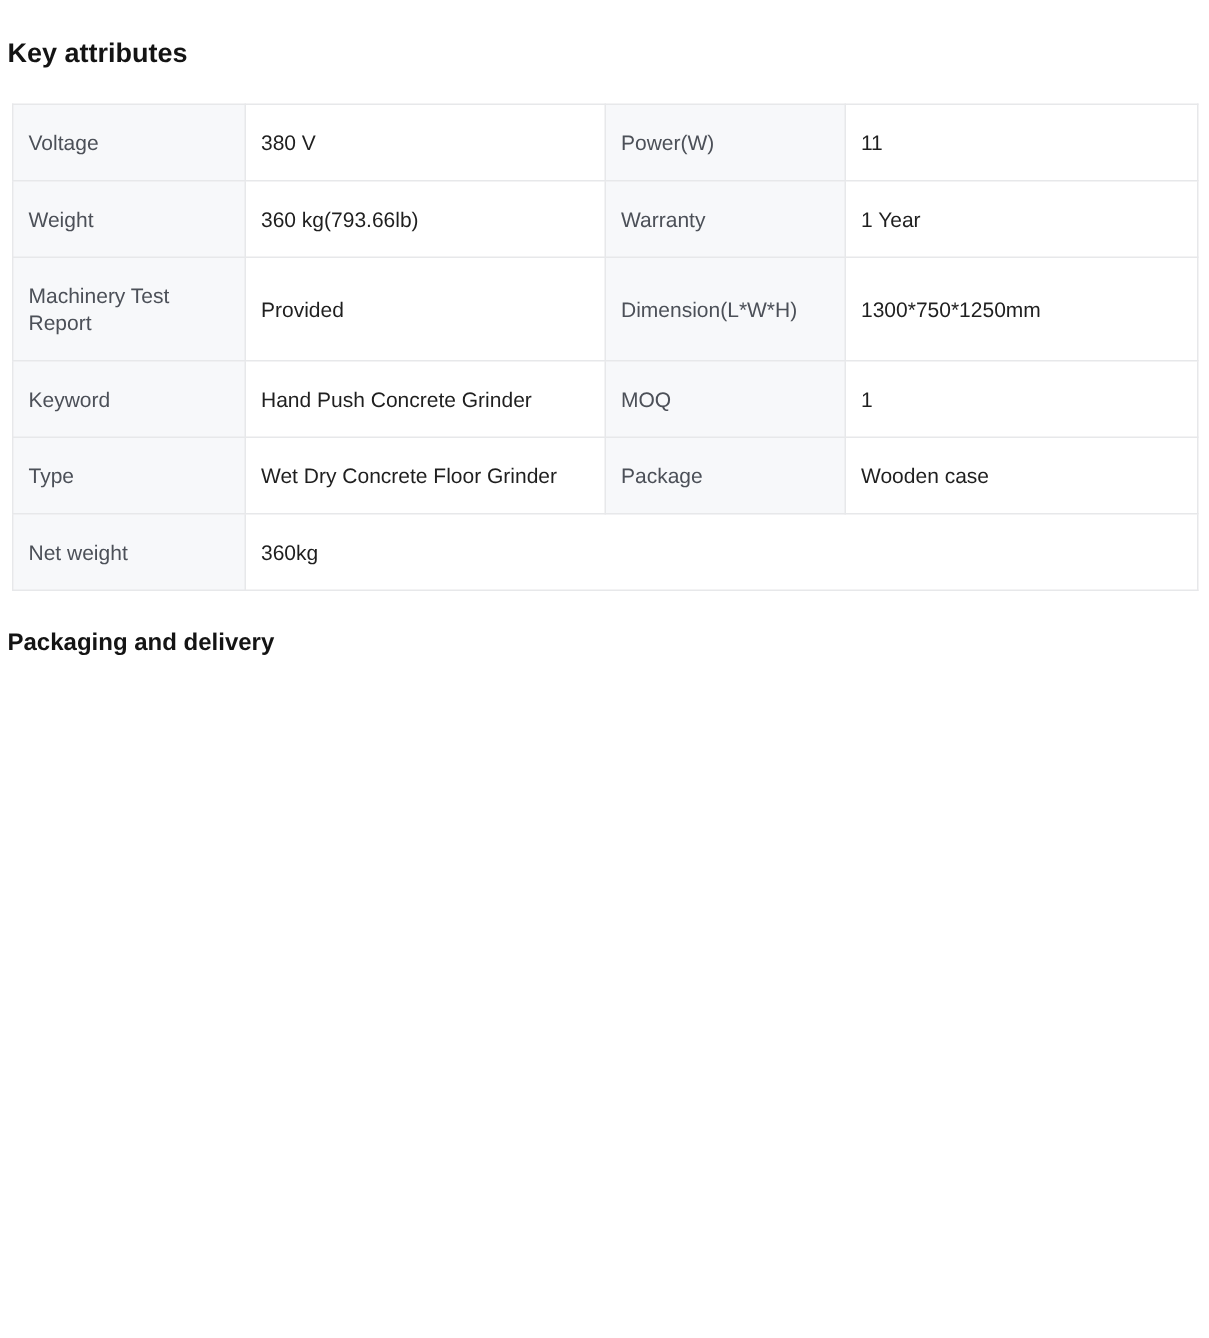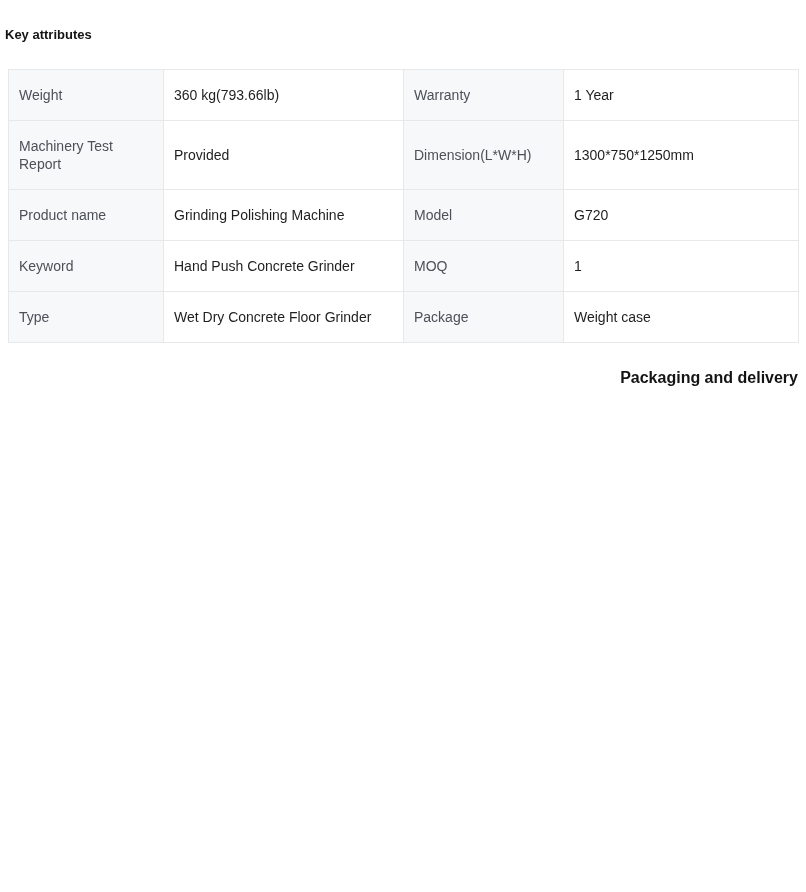--- a/index.html
+++ b/index.html
@@ -15,33 +15,32 @@
     width: 806px;
     height: 892px;
     overflow: hidden;
     background: #ffffff;
     font-family: "Liberation Sans", sans-serif;
     font-size: 14px;
     color: #222;
   }
   .page { padding: 0 8px; }
   .section-title-lg {
-    font-size: 13px;
+    font-size: 18px;
     line-height: 22px;
     font-weight: 700;
     color: var(--heading-text);
     margin: 24px 0 23px -3px;
   }
   .section-title-sm {
     font-size: 16px;
     line-height: 19px;
     font-weight: 700;
     color: var(--heading-text);
     margin: 25px 0 15px -3px;
-    text-align: right;
   }
   table.attr-table {
     border-collapse: collapse;
     width: 790px;
     table-layout: fixed;
   }
   table.attr-table td {
     border: 1px solid var(--border);
     padding: 16px 10px;
     line-height: 18px;
@@ -70,48 +69,52 @@
 
   <table class="attr-table">
     <colgroup>
       <col style="width:155px">
       <col style="width:240px">
       <col style="width:160px">
       <col style="width:235px">
     </colgroup>
     <tbody>
         <tr>
+          <td class="label">Voltage</td>
+          <td class="value">380 V</td>
+          <td class="label">Power(W)</td>
+          <td class="value">11</td>
+        </tr>
+        <tr>
           <td class="label">Weight</td>
           <td class="value">360 kg(793.66lb)</td>
           <td class="label">Warranty</td>
           <td class="value">1 Year</td>
         </tr>
         <tr>
           <td class="label">Machinery Test Report</td>
           <td class="value">Provided</td>
           <td class="label">Dimension(L*W*H)</td>
           <td class="value">1300*750*1250mm</td>
         </tr>
         <tr>
-          <td class="label">Product name</td>
-          <td class="value">Grinding Polishing Machine</td>
-          <td class="label">Model</td>
-          <td class="value">G720</td>
-        </tr>
-        <tr>
           <td class="label">Keyword</td>
           <td class="value">Hand Push Concrete Grinder</td>
           <td class="label">MOQ</td>
           <td class="value">1</td>
         </tr>
         <tr>
           <td class="label">Type</td>
           <td class="value">Wet Dry Concrete Floor Grinder</td>
           <td class="label">Package</td>
-          <td class="value">Weight case</td>
+          <td class="value">Wooden case</td>
+        </tr>
+        <tr>
+          <td class="label">Net weight</td>
+          <td class="value" colspan="3">360kg</td>
         </tr>
       </tbody>
   </table>
 
   <h3 class="section-title-sm">Packaging and delivery</h3>
 
   <table class="attr-table">
     <colgroup>
       <col style="width:155px">
       <col style="width:240px">

